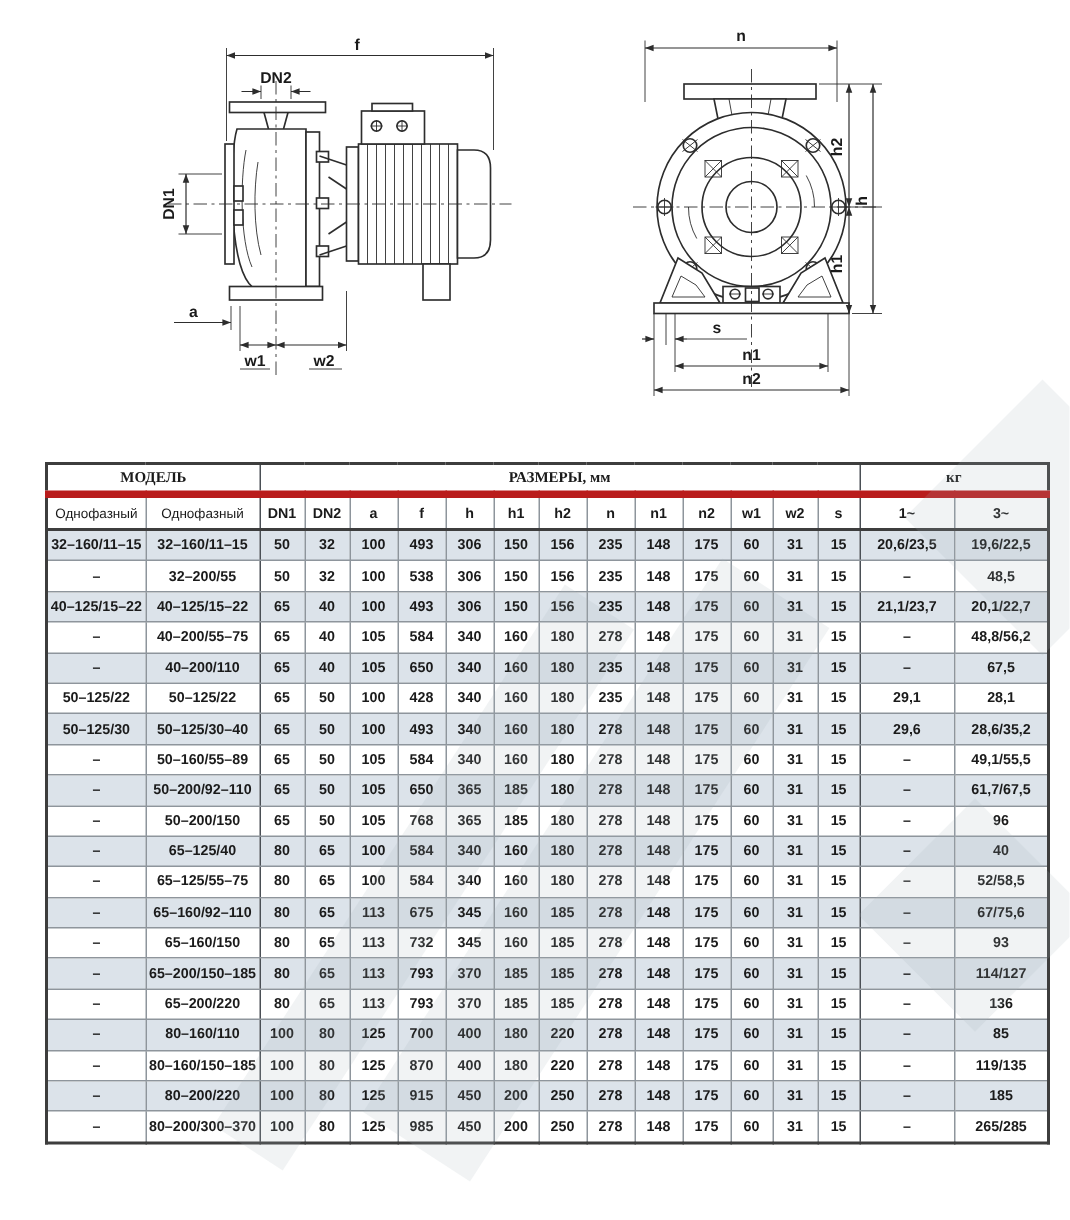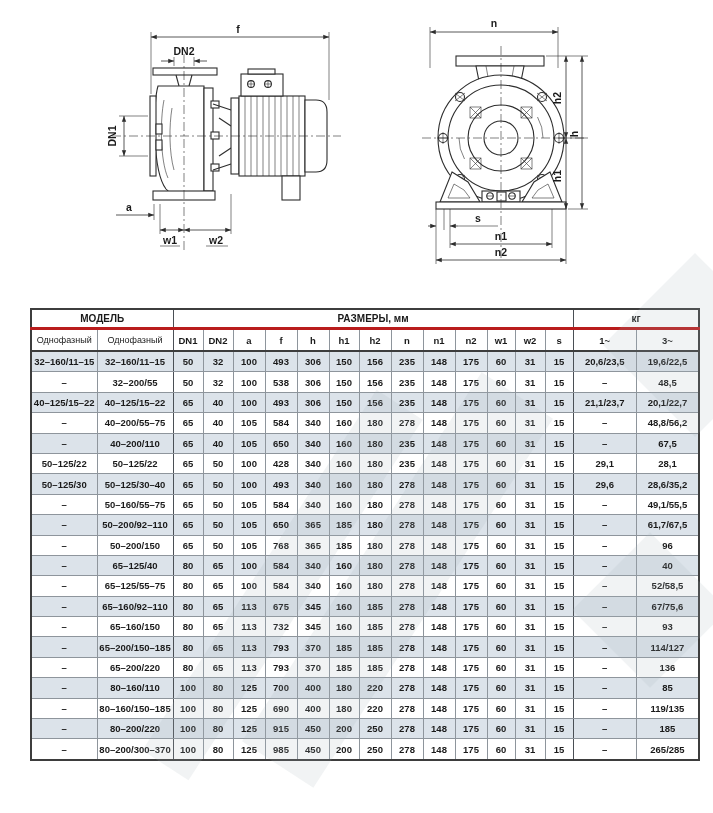--- a/index.html
+++ b/index.html
@@ -18,21 +18,21 @@
   svg text {font-family:"Liberation Sans",sans-serif;font-weight:bold;
             font-size:10.5px;fill:#1a1a1a;}
   svg .fill{fill:#ffffff;}
 
   
   .tbl-wrap{position:absolute;left:30px;top:308px;width:668px;}
   table{border-collapse:collapse;table-layout:fixed;width:668px;
         border:2px solid #3d3d3d;}
   th,td{border:1px solid #8e959c;overflow:hidden;white-space:nowrap;
         text-align:center;vertical-align:middle;padding:0;}
-  thead tr.grp th{height:17px;font-size:10px;font-weight:bold;border-bottom:3px solid #b91c1c;}
+  thead tr.grp th{height:17px;font-size:10px;font-weight:bold;border-bottom:5px solid #b91c1c;font-family:Liberation Serif, serif;}
   thead tr.cols th{height:20px;font-size:9.5px;font-weight:bold;}
   thead tr.cols th.phase{font-weight:normal;font-size:9px;}
   thead{border-bottom:2px solid #3d3d3d;}
   tbody td{height:19.4px;font-size:9.5px;font-weight:bold;}
   tbody tr:nth-child(odd) td{background:var(--shade,#dce3ea);}
   .gsep{border-right:1.5px solid #4a4f55 !important;}
 
   
   .wm{position:absolute;background:rgba(168,178,188,0.16);pointer-events:none;z-index:3;}
   .wm.d{transform:rotate(45deg);}
@@ -416,21 +416,21 @@
           <td>148</td>
           <td>175</td>
           <td>60</td>
           <td>31</td>
           <td class="gsep">15</td>
           <td>29,6</td>
           <td>28,6/35,2</td>
         </tr>
         <tr>
           <td>–</td>
-          <td class="gsep">50–160/55–75</td>
+          <td class="gsep">50–160/55–89</td>
           <td>65</td>
           <td>50</td>
           <td>105</td>
           <td>584</td>
           <td>340</td>
           <td>160</td>
           <td>180</td>
           <td>278</td>
           <td>148</td>
           <td>175</td>
@@ -610,21 +610,21 @@
           <td class="gsep">15</td>
           <td>–</td>
           <td>85</td>
         </tr>
         <tr>
           <td>–</td>
           <td class="gsep">80–160/150–185</td>
           <td>100</td>
           <td>80</td>
           <td>125</td>
-          <td>690</td>
+          <td>870</td>
           <td>400</td>
           <td>180</td>
           <td>220</td>
           <td>278</td>
           <td>148</td>
           <td>175</td>
           <td>60</td>
           <td>31</td>
           <td class="gsep">15</td>
           <td>–</td>

